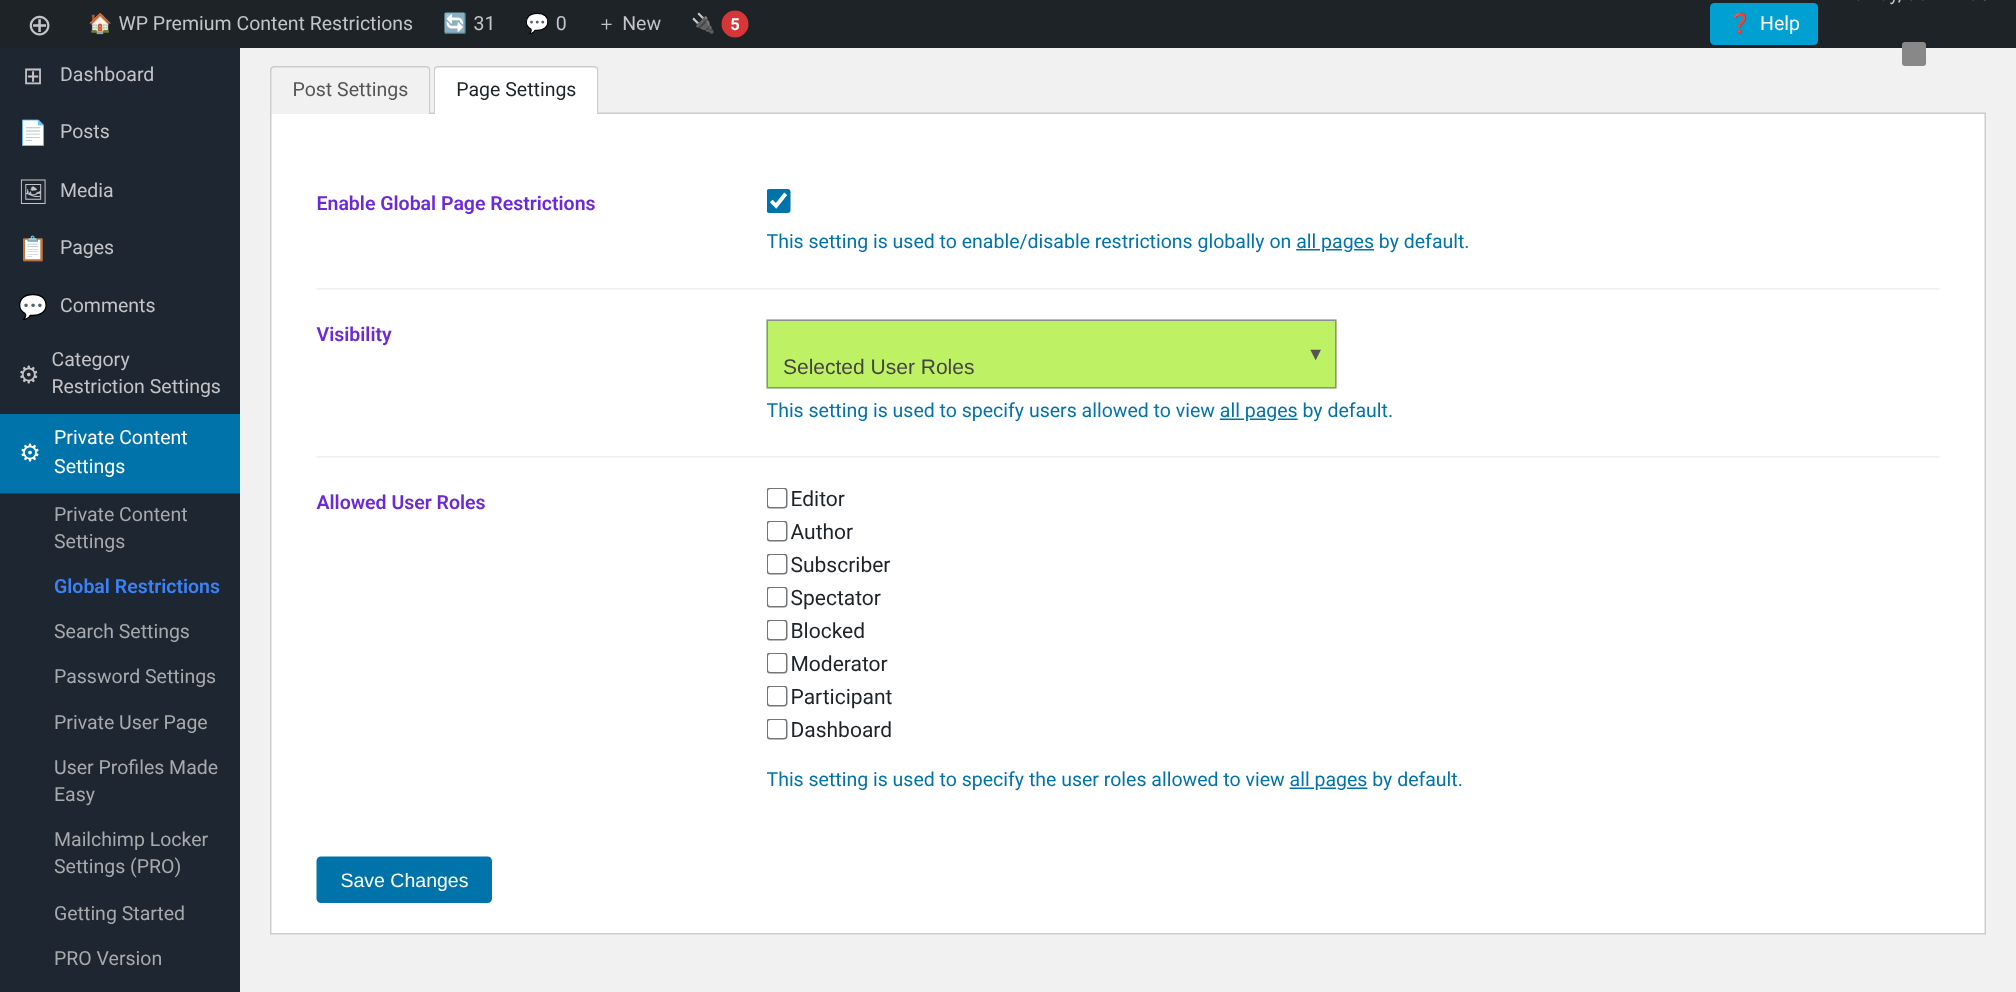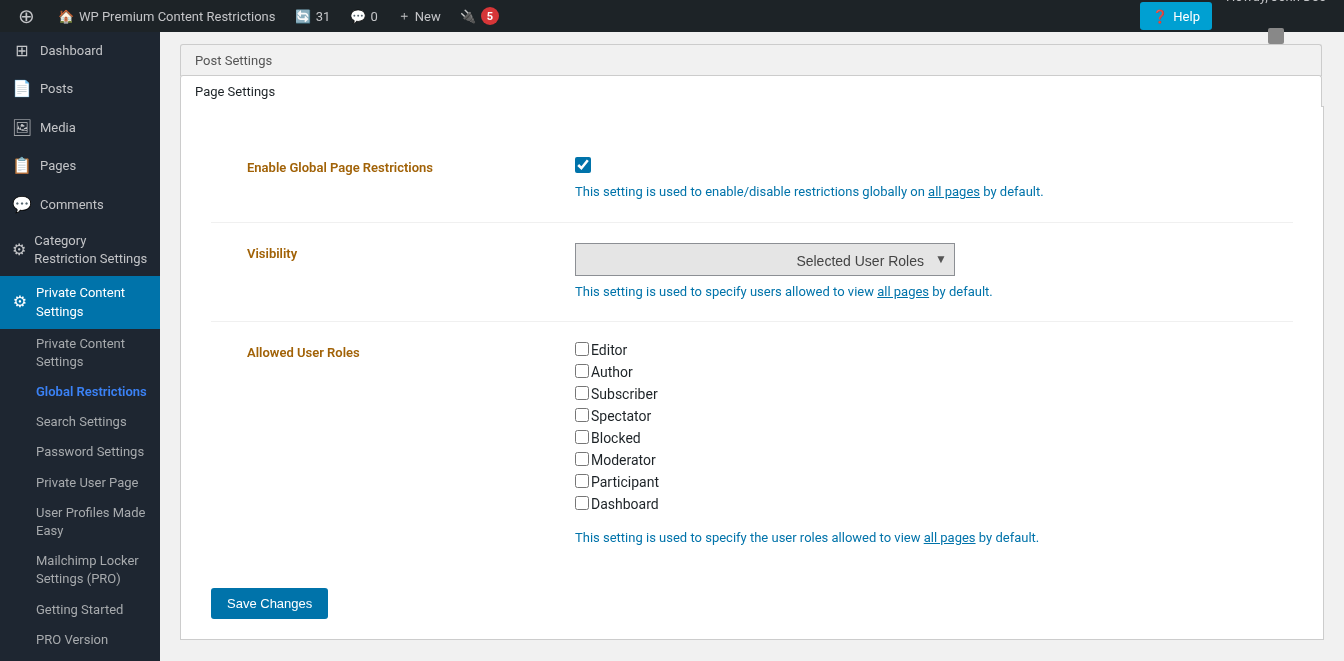--- a/index.html
+++ b/index.html
@@ -121,21 +121,20 @@
       flex: 1;
       padding: 12px 20px 20px 20px;
       background: #f1f1f1;
     }
 
     
     .tabs-bar {
       display: flex;
       border-bottom: 1px solid #ccc;
       margin-bottom: 0;
-      flex-direction: column;
     }
     .tab-item {
       padding: 8px 14px;
       background: #f1f1f1;
       border: 1px solid #ccc;
       border-bottom: none;
       margin-right: 2px;
       cursor: pointer;
       font-size: 13px;
       color: #555;
@@ -162,55 +161,53 @@
 
     
     .form-row {
       display: flex;
       align-items: flex-start;
       padding: 20px 0;
       border-bottom: 1px solid #f0f0f0;
     }
     .form-row:last-of-type { border-bottom: none; }
     .form-label {
-      width: 328px;
+      width: 300px;
       flex-shrink: 0;
       font-weight: 600;
       font-size: 13px;
-      color: #a16207;
+      color: #6d28d9;
       padding-top: 3px;
-      margin-left: 36px;
     }
     .form-control {
       flex: 1;
     }
     .form-description {
       font-size: 13px;
       color: #0073aa;
       margin-top: 6px;
       line-height: 1.5;
     }
 
     
     .select-wrapper {
       position: relative;
       display: inline-block;
       width: 380px;
     }
     .select-styled {
       width: 100%;
-      padding: 9px 30px 6px 10px;
+      padding: 22px 30px 6px 10px;
       border: 1px solid #8c8f94;
-      background: #e5e5e5;
+      background: #bef264;
       font-size: 14px;
       color: #444;
       cursor: pointer;
       appearance: none;
       border-radius: 0;
-      text-align: right;
     }
     .select-arrow {
       position: absolute;
       right: 8px;
       top: 50%;
       transform: translateY(-50%);
       pointer-events: none;
       color: #555;
       font-size: 12px;
     }

